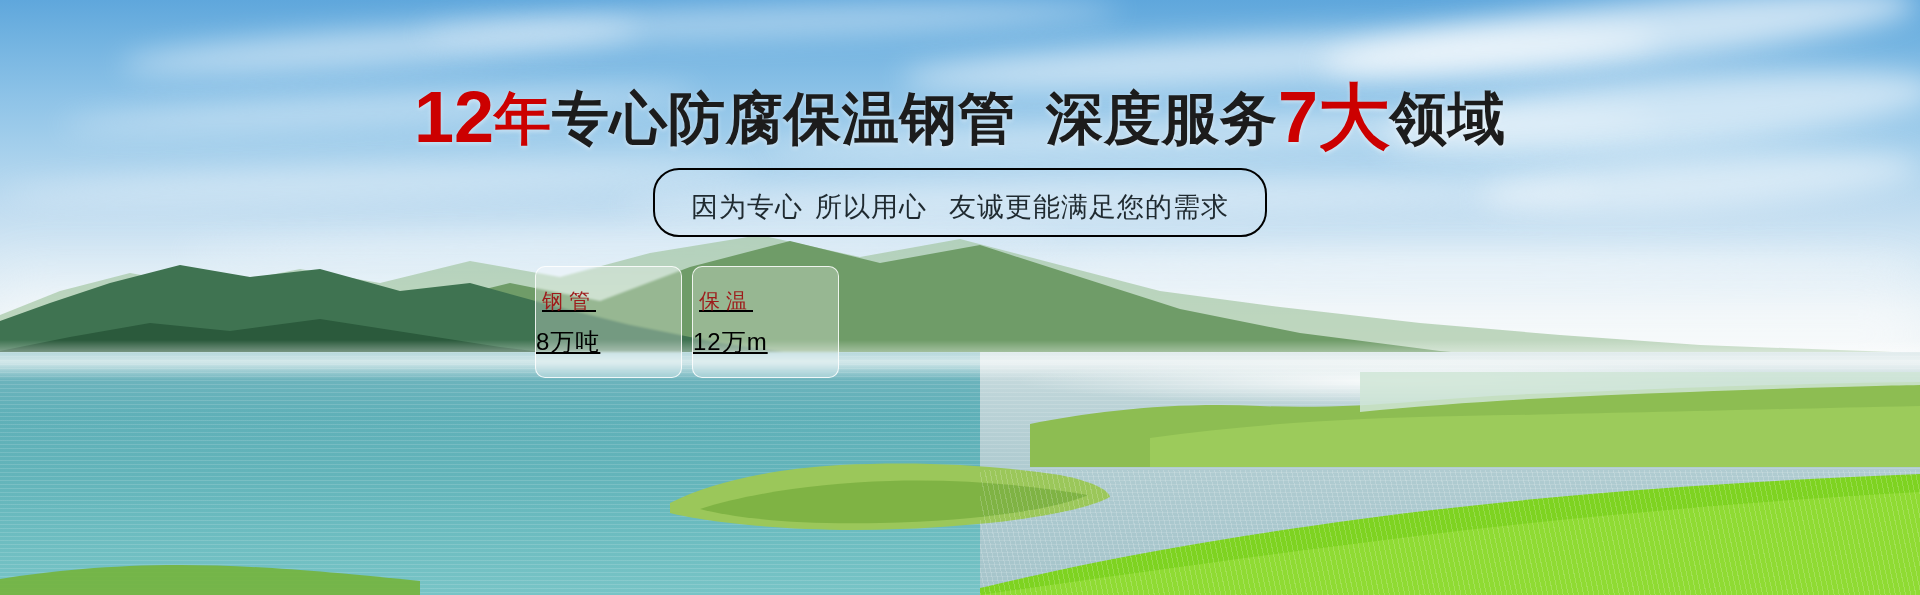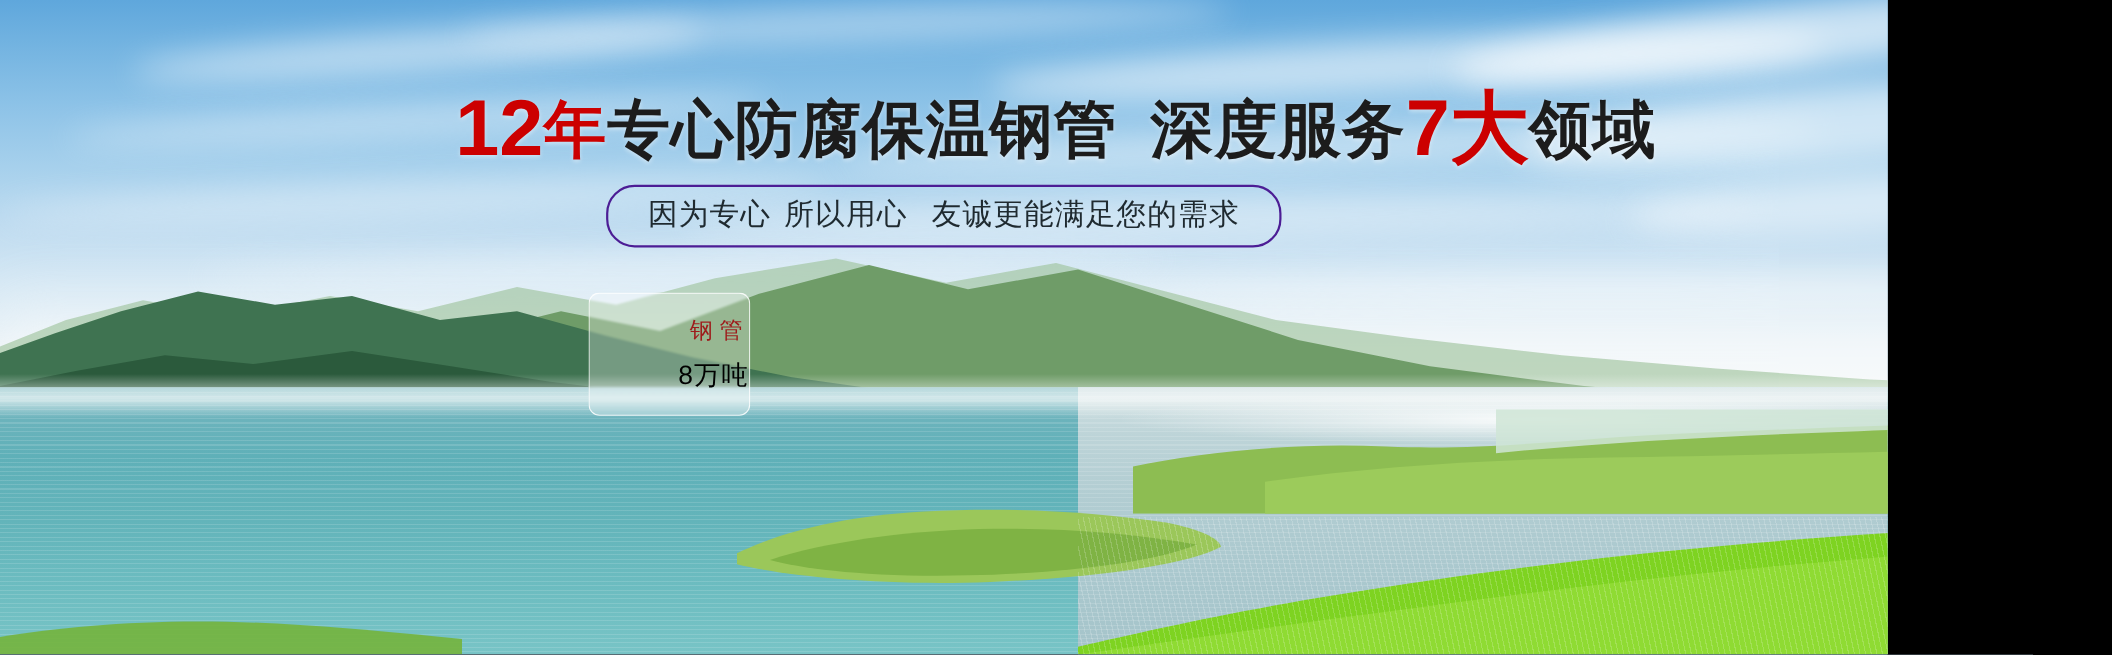--- a/index.html
+++ b/index.html
@@ -2,21 +2,21 @@
 <html><head>
 <meta charset="utf-8">
 <style>
   html, body {
     margin: 0;
     padding: 0;
     background: #000;
   }
   #banner {
     position: relative;
-    width: 1716px;
+    width: 1920px;
     height: 595px;
     overflow: hidden;
     font-family: "Liberation Sans", "DejaVu Sans", sans-serif;
     background: #bcdcf0;
   }
 
   
   .sky {
     position: absolute;
     left: 0; top: 0;
@@ -170,22 +170,22 @@
   }
   .headline .red { color: #cc0000; }
   .headline .gap { display: inline-block; width: 30px; }
 
   
   .pill {
     position: absolute;
     left: 50%;
     transform: translateX(-50%);
     top: 168px;
-    padding: 8px 36px 11px;
-    border: 2px solid #4c1d95;
+    padding: 20px 36px 11px;
+    border: 2px solid #000000;
     border-radius: 26px;
     font-size: 27px;
     line-height: 34px;
     color: #1f2a30;
     white-space: nowrap;
     letter-spacing: 1px;
   }
   .pill .sp { display: inline-block; width: 12px; }
   .pill .sp2 { display: inline-block; width: 22px; }
 
@@ -198,23 +198,24 @@
     gap: 10px;
   }
   .card {
     width: 145px;
     height: 110px;
     border: 1px solid rgba(255,255,255,.85);
     border-radius: 10px;
     background: rgba(255,255,255,.28);
     display: flex;
     flex-direction: column;
-    align-items: flex-end;
+    align-items: flex-start;
     justify-content: center;
     backdrop-filter: blur(1px);
+    text-decoration: underline;
   }
   .card .cap {
     font-size: 21px;
     line-height: 26px;
     letter-spacing: 6px;
     text-indent: 6px;
     color: #9e1b1b;
     margin-bottom: 14px;
   }
   .card .val {
@@ -313,16 +314,20 @@
   </div>
 
   <div class="cards">
 
     <div class="card">
       <div class="cap">钢管</div>
       <div class="val"><span>8万吨</span></div>
     </div>
 
 
+    <div class="card">
+      <div class="cap">保温</div>
+      <div class="val"><span>12万m</span></div>
+    </div>
 
   </div>
 
 </div>
 
 </body></html>

